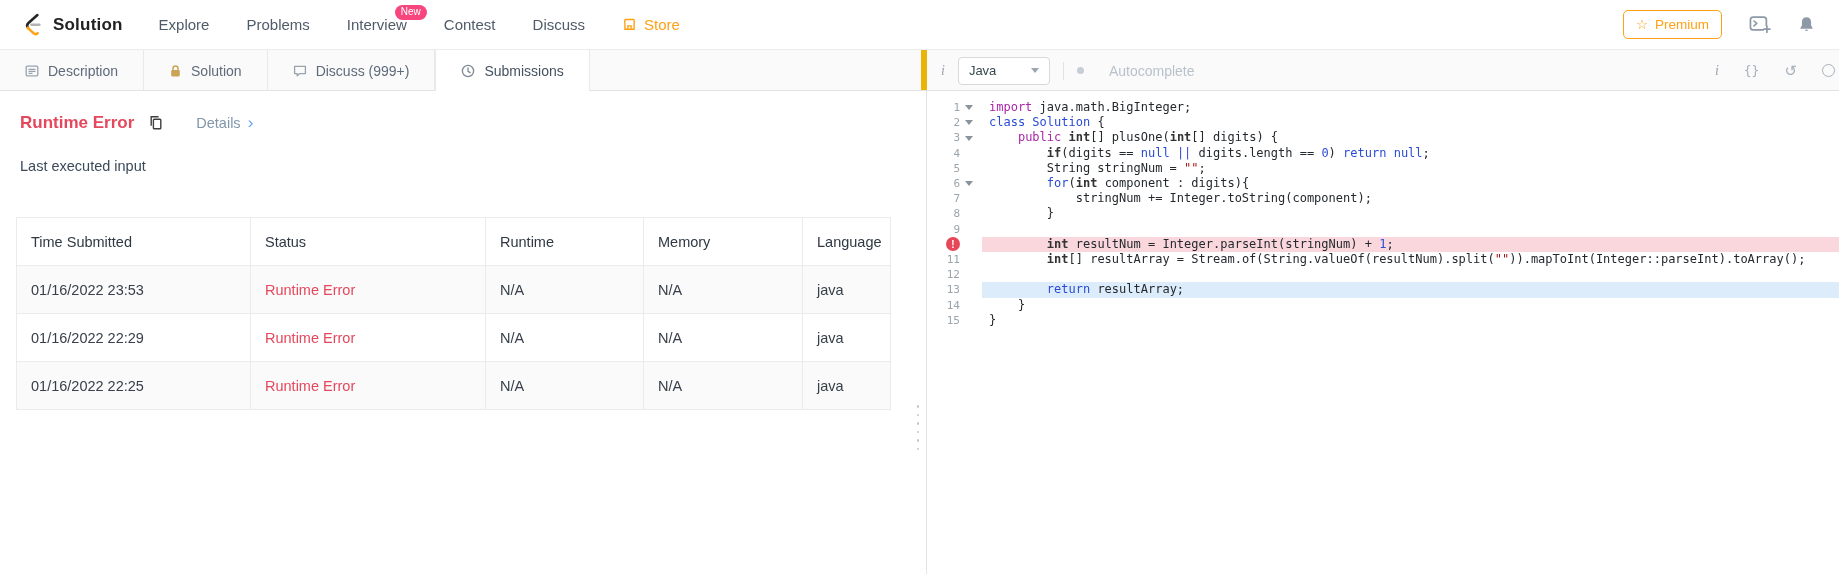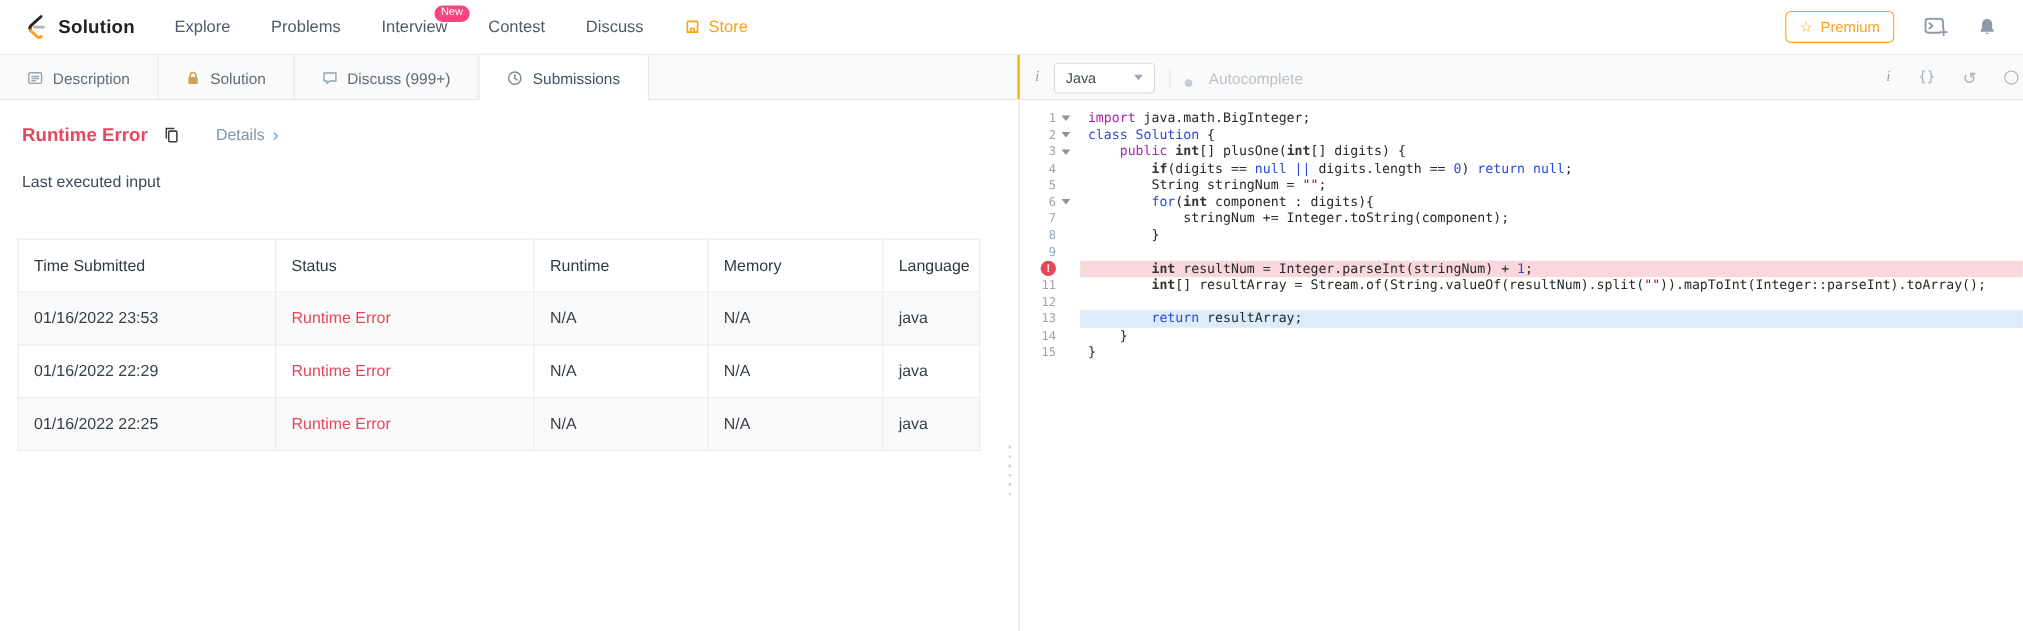--- a/index.html
+++ b/index.html
@@ -18,35 +18,35 @@
     font-size:10px; font-weight:normal; padding:2px 6px 2.5px; border-radius:8px; line-height:1; }
   .nav-right { margin-left:auto; display:flex; align-items:center; gap:27px; }
   .premium-btn { display:flex; align-items:center; gap:7px; border:1px solid var(--brand_orange);
     color:var(--brand_orange); font-size:13.5px; padding:5px 12px 6px; border-radius:5px;
     background:#fff; cursor:pointer; }
   .icon-btn { color:#8d99a6; display:flex; align-items:center; cursor:pointer; }
 
   
   .tabs-row { position:relative; height:41px; background:#fafafa; display:flex; }
   .tabs-row::after { content:''; position:absolute; left:0; right:0; bottom:0; height:1px; background:#e3e3e3; }
-  .left-tabs { width:927px; flex:0 0 auto; display:flex; border-right:2px solid #eab308; }
+  .left-tabs { width:927px; flex:0 0 auto; display:flex; border-right:6px solid #eab308; }
   .tab { height:41px; display:flex; align-items:center; gap:9px; padding:0 25px;
     font-size:14px; color:#5f6b7a; border-right:1px solid #e9e9e9; cursor:pointer; white-space:nowrap; }
   .tab.active { background:#fff; border-left:1px solid #e9e9e9; position:relative; z-index:2; color:#45525f; }
   .tab .ticon { display:flex; align-items:center; }
 
   .editor-toolbar { flex:1; display:flex; align-items:center; padding:0 18px 0 14px; gap:13px; overflow:hidden; }
   .info-i { font-family:"Liberation Serif",serif; font-style:italic; font-size:14px; color:#9aa5b1; cursor:pointer; }
   .lang-select { width:92px; height:28px; border:1px solid #d9d9d9; border-radius:4px; background:#fff;
     display:flex; align-items:center; justify-content:space-between; padding:0 10px; cursor:pointer; }
   .lang-select .val { font-size:13px; color:#37474f; }
   .caret-down { width:0; height:0; border-left:4.5px solid transparent; border-right:4.5px solid transparent;
     border-top:5.5px solid #9aa5b1; }
   .vsep { width:1px; height:18px; background:#e2e2e2; }
-  .autocomplete { display:flex; align-items:flex-end; gap:15px; cursor:pointer; }
+  .autocomplete { display:flex; align-items:center; gap:25px; cursor:pointer; }
   .ac-dot { width:7px; height:7px; border-radius:50%; background:#c6cdd4; }
   .ac-label { font-size:14px; color:#b9c2cb; }
   .toolbar-right { margin-left:auto; display:flex; align-items:center; gap:25px; color:#a7b1bb; }
   .tb-braces { font-size:13px; font-family:"DejaVu Sans Mono",monospace; cursor:pointer; }
   .tb-reset { font-size:15px; font-family:"DejaVu Sans",sans-serif; cursor:pointer; }
   .tb-clipped { width:13px; height:13px; border:1.5px solid #a7b1bb; border-radius:50%;
     flex:0 0 auto; margin-right:-14px; cursor:pointer; }
 
   
   .main { display:flex; height:483px; }

